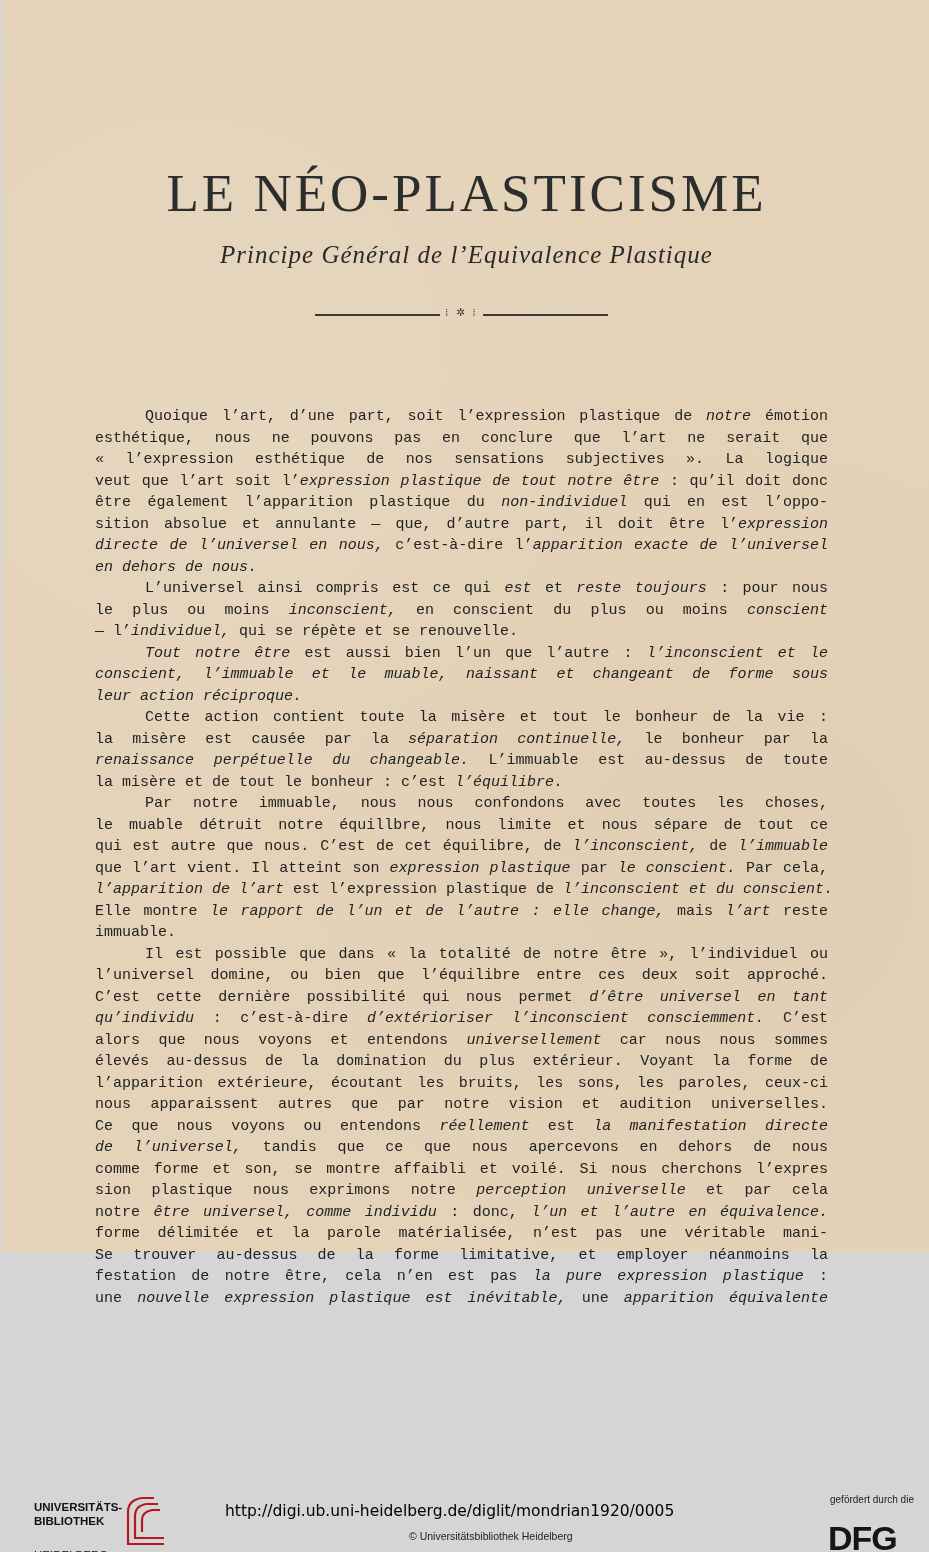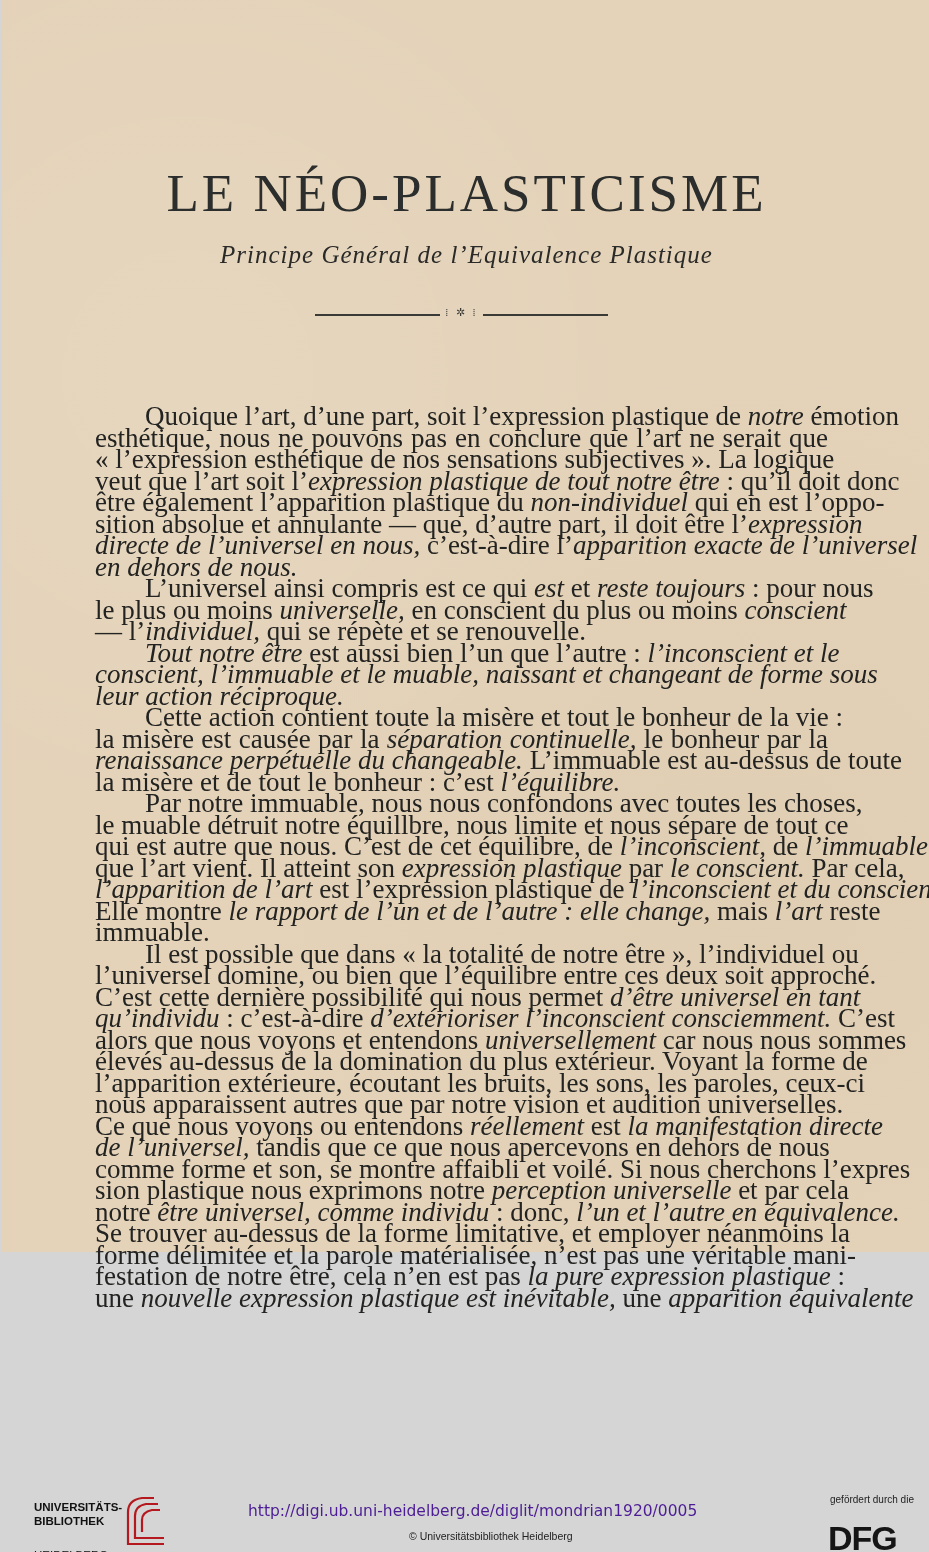--- a/index.html
+++ b/index.html
@@ -34,21 +34,21 @@
     position: absolute; top: 6px; height: 1.5px; background: #3a3a36;
   }
   .ornament .rule.left { left: 0; width: 125px; }
   .ornament .rule.right { right: 0; width: 125px; }
   .ornament .star {
     position: absolute; left: 125px; width: 43px; top: -2px; text-align: center;
     font-size: 11px; color: #3a3a36; font-family: "DejaVu Serif", serif; letter-spacing: 2px;
   }
   .body-text {
     position: absolute; left: 93px; top: 406px; width: 733px;
-    font-family: Liberation Serif, serif; font-size: 27px; color: #232321;
+    font-family: Liberation Mono, monospace; font-size: 15px; color: #232321;
     line-height: 21.5px;
   }
   .line {
     display: block; white-space: nowrap; text-align: justify; text-align-last: justify;
     height: 21.5px; overflow: visible;
   }
   .line.last { text-align-last: left; }
   .line.indent { padding-left: 50px; }
   .line .it { font-style: italic; }
   .footer {
@@ -60,23 +60,22 @@
   }
   .ub-text {
     position: absolute; left: 0; top: 0; font-family: "Liberation Sans", sans-serif;
     font-size: 11.5px; line-height: 14px; color: #111;
   }
   .ub-text .b { font-weight: bold; display: block; }
   .ub-text .n { display: block; margin-top: 20px; }
   .ub-mark { position: absolute; left: 90px; top: -6px; }
   .url {
     position: absolute; left: 225px; top: 1502px; width: 500px;
-    font-family: "DejaVu Sans", sans-serif; font-size: 15.5px; color: #4c1d95;
+    font-family: "DejaVu Sans", sans-serif; font-size: 15.5px; color: #000000;
     text-decoration: none;
-    margin-left: 23px;
   }
   .copyright {
     position: absolute; left: 377px; top: 1530px;
     font-family: "Liberation Sans", sans-serif; font-size: 10.5px; color: #222; margin-left: 32px;
   }
   .dfg {
     position: absolute; left: 826px; top: 1494px; width: 100px; height: 50px;
   }
   .dfg .label {
     font-family: "Liberation Sans", sans-serif; font-size: 10px; color: #222;
@@ -105,21 +104,21 @@
         <span class="line"><span>esthétique, nous ne pouvons pas en conclure que l’art ne serait que</span></span>
         <span class="line"><span>« l’expression esthétique de nos sensations subjectives ». La logique</span></span>
         <span class="line"><span>veut que l’art soit l’</span><span class="it">expression plastique de tout notre être</span><span> : qu’il doit donc</span></span>
         <span class="line"><span>être également l’apparition plastique du </span><span class="it">non-individuel</span><span> qui en est l’oppo-</span></span>
         <span class="line"><span>sition absolue et annulante — que, d’autre part, il doit être l’</span><span class="it">expression</span></span>
         <span class="line"><span class="it">directe de l’universel en nous,</span><span> c’est-à-dire l’</span><span class="it">apparition exacte de l’universel</span></span>
         <span class="line last"><span class="it">en dehors de nous.</span></span>
       </div>
       <div>
         <span class="line indent"><span>L’universel ainsi compris est ce qui </span><span class="it">est</span><span> et </span><span class="it">reste toujours</span><span> : pour nous</span></span>
-        <span class="line"><span>le plus ou moins </span><span class="it">universelle,</span><span> en conscient du plus ou moins </span><span class="it">conscient</span></span>
+        <span class="line"><span>le plus ou moins </span><span class="it">inconscient,</span><span> en conscient du plus ou moins </span><span class="it">conscient</span></span>
         <span class="line last"><span>— l’</span><span class="it">individuel,</span><span> qui se répète et se renouvelle.</span></span>
       </div>
       <div>
         <span class="line indent"><span class="it">Tout notre être</span><span> est aussi bien l’un que l’autre : </span><span class="it">l’inconscient et le</span></span>
         <span class="line"><span class="it">conscient, l’immuable et le muable, naissant et changeant de forme sous</span></span>
         <span class="line last"><span class="it">leur action réciproque.</span></span>
       </div>
       <div>
         <span class="line indent"><span>Cette action contient toute la misère et tout le bonheur de la vie :</span></span>
         <span class="line"><span>la misère est causée par la </span><span class="it">séparation continuelle,</span><span> le bonheur par la</span></span>
@@ -142,22 +141,22 @@
         <span class="line"><span class="it">qu’individu</span><span> : c’est-à-dire </span><span class="it">d’extérioriser l’inconscient consciemment.</span><span> C’est</span></span>
         <span class="line"><span>alors que nous voyons et entendons </span><span class="it">universellement</span><span> car nous nous sommes</span></span>
         <span class="line"><span>élevés au-dessus de la domination du plus extérieur. Voyant la forme de</span></span>
         <span class="line"><span>l’apparition extérieure, écoutant les bruits, les sons, les paroles, ceux-ci</span></span>
         <span class="line"><span>nous apparaissent autres que par notre vision et audition universelles.</span></span>
         <span class="line"><span>Ce que nous voyons ou entendons </span><span class="it">réellement</span><span> est </span><span class="it">la manifestation directe</span></span>
         <span class="line"><span class="it">de l’universel,</span><span> tandis que ce que nous apercevons en dehors de nous</span></span>
         <span class="line"><span>comme forme et son, se montre affaibli et voilé. Si nous cherchons l’expres</span></span>
         <span class="line"><span>sion plastique nous exprimons notre </span><span class="it">perception universelle</span><span> et par cela</span></span>
         <span class="line"><span>notre </span><span class="it">être universel, comme individu</span><span> : donc, </span><span class="it">l’un et l’autre en équivalence.</span></span>
+        <span class="line"><span>forme délimitée et la parole matérialisée, n’est pas une véritable mani-</span></span>
         <span class="line"><span>Se trouver au-dessus de la forme limitative, et employer néanmoins la</span></span>
-        <span class="line"><span>forme délimitée et la parole matérialisée, n’est pas une véritable mani-</span></span>
         <span class="line"><span>festation de notre être, cela n’en est pas </span><span class="it">la pure expression plastique</span><span> :</span></span>
         <span class="line"><span>une </span><span class="it">nouvelle expression plastique est inévitable,</span><span> une </span><span class="it">apparition équivalente</span></span>
       </div>
     </div>
 </div>
 
 <div class="footer"></div>
 
 <div class="ub-logo">
   <div class="ub-text">

